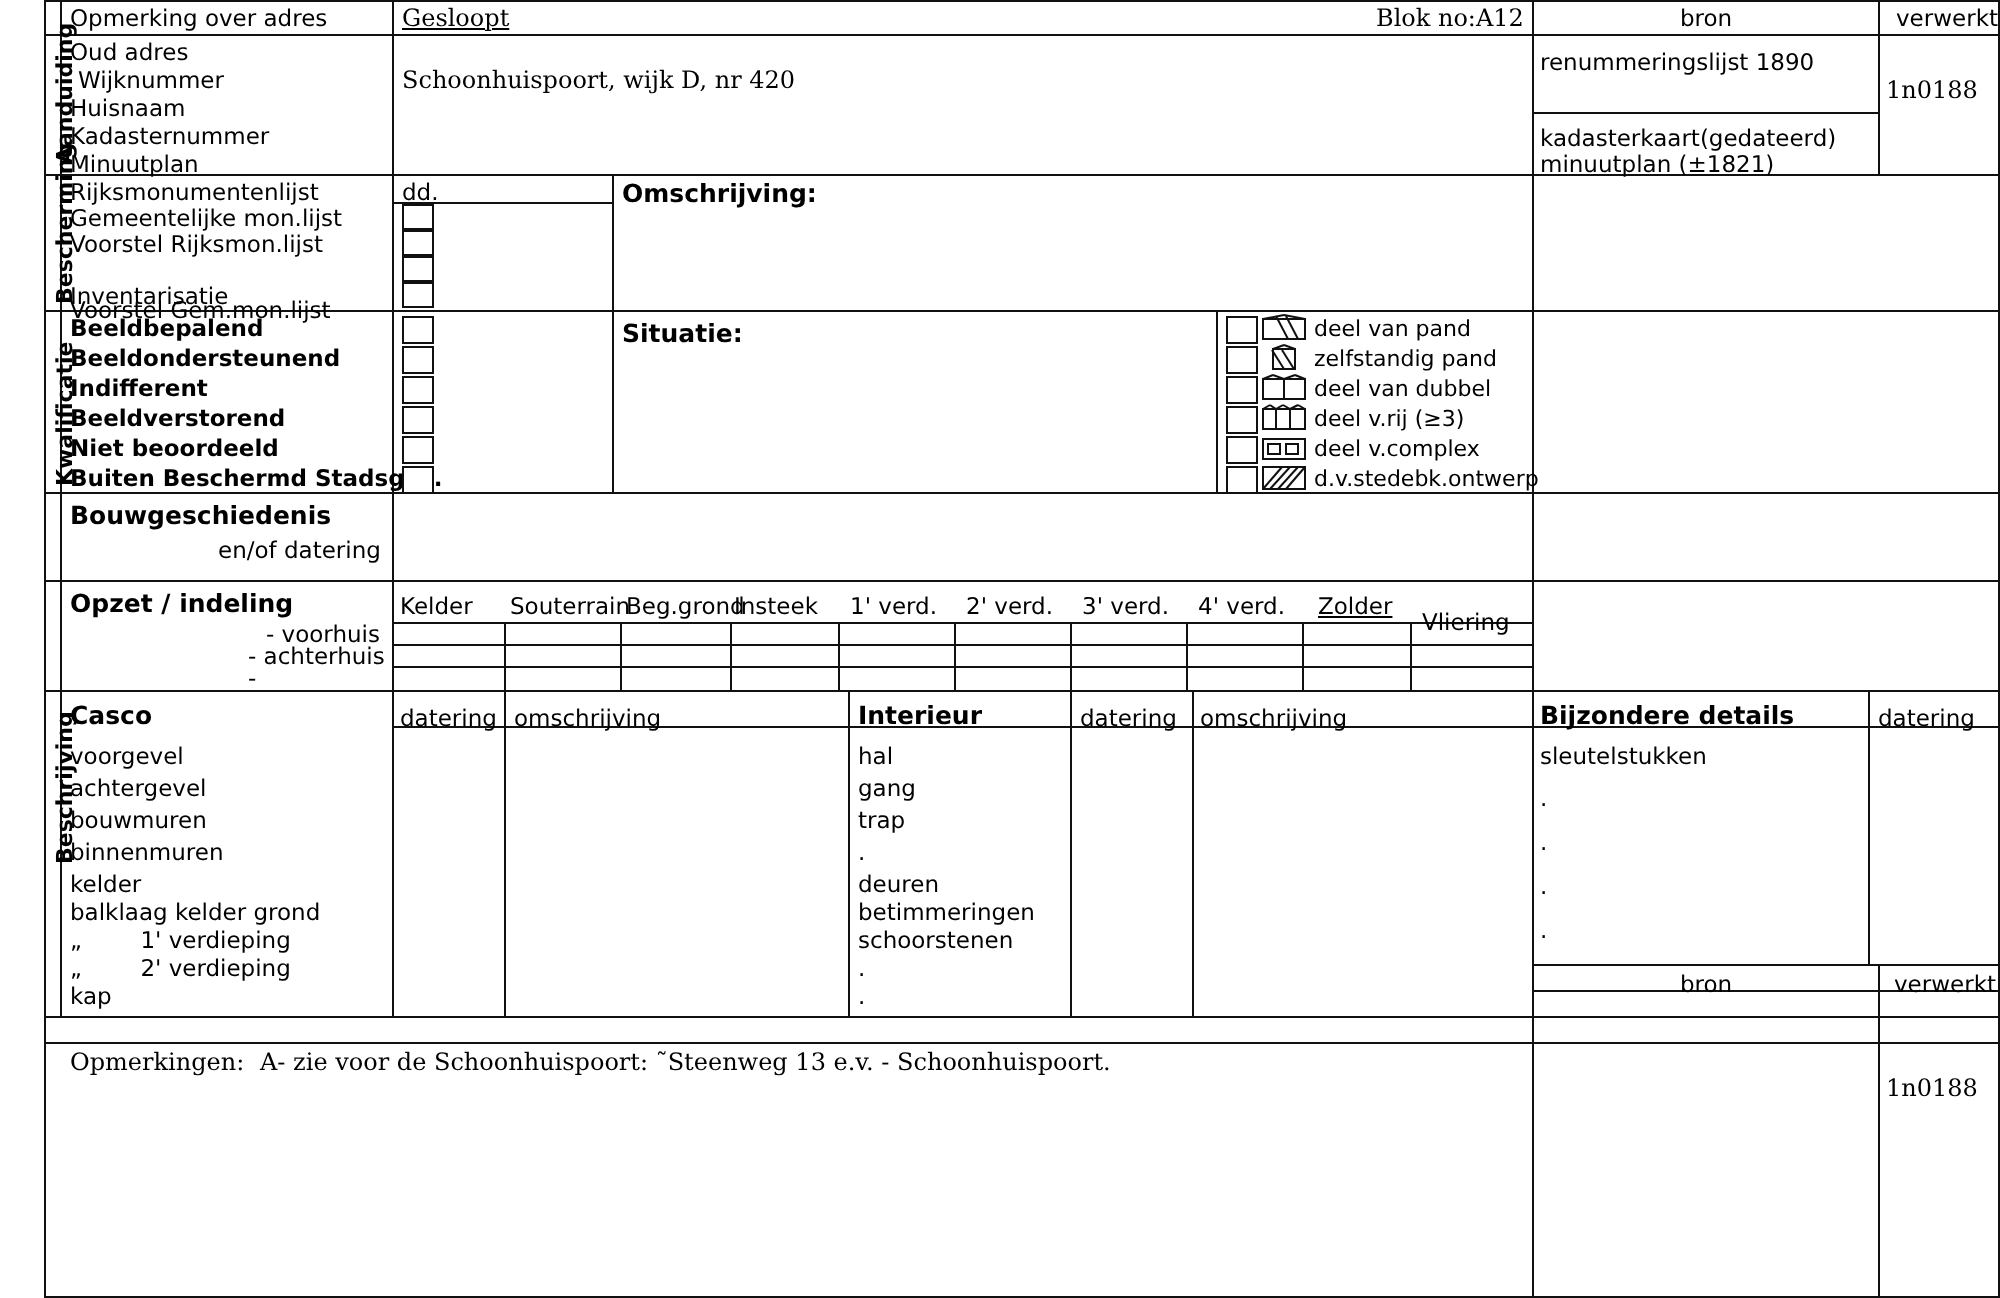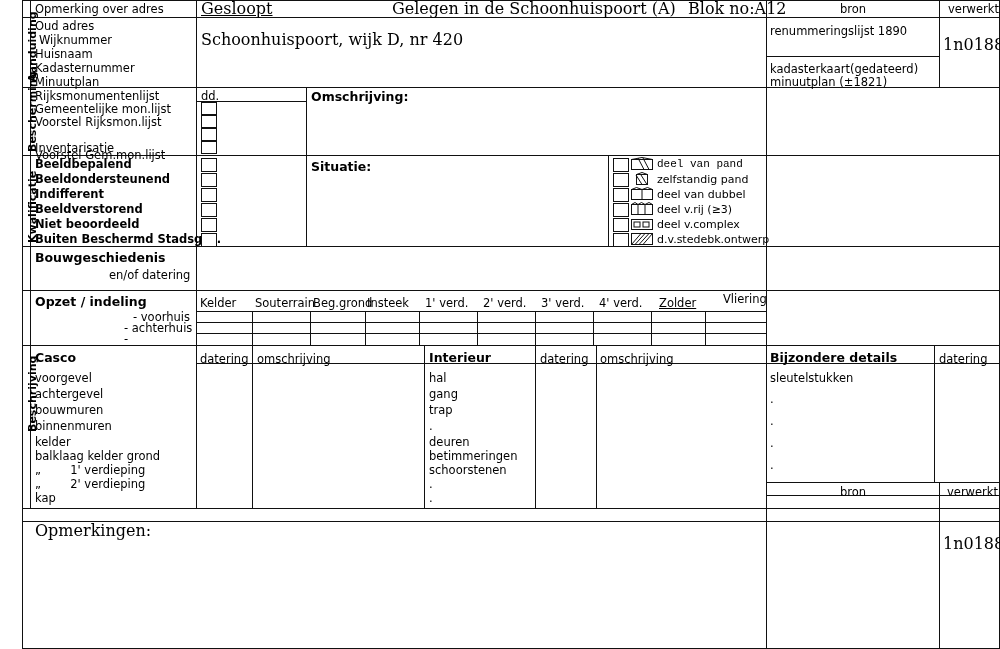--- a/index.html
+++ b/index.html
@@ -17,21 +17,21 @@
     height: 649px;
     background: #fff;
     overflow: hidden;
   }
   .ln { position: absolute; background: #111; }
   .hl { height: 1px; }
   .vl { width: 1px; }
 
   .cell {
     position: absolute;
-    font-size: 16px;
+    font-size: 12px;
     line-height: 14px;
     white-space: pre;
   }
   .serif { font-family: "DejaVu Serif", serif; }
   .lbl {
     position: absolute;
     font-family: "DejaVu Sans", sans-serif;
     font-size: 11.5px;
     line-height: 14px;
     white-space: pre;
@@ -129,21 +129,20 @@
   <div class="ln vl" style="left:596px; top:345px; height:163px;"></div>
   <div class="ln vl" style="left:934px; top:345px; height:137px;"></div>
 
   <div class="rot" style="left:26px; top:82px;">Aanduiding</div>
   <div class="rot" style="left:26px; top:152px;">Bescherming</div>
   <div class="rot" style="left:26px; top:243px;">Kwalificatie</div>
   <div class="rot" style="left:26px; top:432px;">Beschrijving</div>
 
   <div class="lbl" style="left:35px; top:2px;">Opmerking over adres</div>
   <div class="cell serif under" style="left:201px; top:2px;">Gesloopt</div>
-  <div class="cell serif" style="left:392px; top:2px;">Gelegen in de Schoonhuispoort (A)</div>
   <div class="cell serif" style="left:688px; top:2px;">Blok no:A12</div>
   <div class="lbl" style="left:840px; top:2px;">bron</div>
   <div class="lbl" style="left:948px; top:2px;">verwerkt</div>
 
   <div class="lbl" style="left:35px; top:19px;">Oud adres</div>
   <div class="lbl" style="left:39px; top:33px;">Wijknummer</div>
   <div class="lbl" style="left:35px; top:47px;">Huisnaam</div>
   <div class="lbl" style="left:35px; top:61px;">Kadasternummer</div>
   <div class="lbl" style="left:35px; top:75px;">Minuutplan</div>
 
@@ -242,21 +241,21 @@
   <div class="icon" style="left:631px; top:232px;">
     <svg width="22" height="13" viewBox="0 0 22 13">
       <rect x="0.5" y="1.5" width="21" height="11" fill="none" stroke="#111" stroke-width="1"></rect>
       <line x1="0.5" y1="12.5" x2="10" y2="1.5" stroke="#111" stroke-width="1"></line>
       <line x1="4" y1="12.5" x2="14" y2="1.5" stroke="#111" stroke-width="1"></line>
       <line x1="8" y1="12.5" x2="18" y2="1.5" stroke="#111" stroke-width="1"></line>
       <line x1="12" y1="12.5" x2="21.5" y2="1.5" stroke="#111" stroke-width="1"></line>
     </svg>
   </div>
 
-  <div class="sitlabel" style="left:657px; top:158px;font-family:Liberation Mono, monospace;">deel van pand</div>
+  <div class="sitlabel" style="left:657px; top:158px;">deel van pand</div>
   <div class="sitlabel" style="left:657px; top:173px;">zelfstandig pand</div>
   <div class="sitlabel" style="left:657px; top:188px;">deel van dubbel</div>
   <div class="sitlabel" style="left:657px; top:203px;">deel v.rij (≥3)</div>
   <div class="sitlabel" style="left:657px; top:218px;">deel v.complex</div>
   <div class="sitlabel" style="left:657px; top:233px;">d.v.stedebk.ontwerp</div>
 
   <div class="hdr" style="left:35px; top:250px;">Bouwgeschiedenis</div>
   <div class="lbl" style="left:109px; top:268px;">en/of datering</div>
 
   <div class="hdr" style="left:35px; top:294px;">Opzet / indeling</div>
@@ -266,21 +265,21 @@
 
   <div class="lbl" style="left:200px; top:296px;">Kelder</div>
   <div class="lbl" style="left:255px; top:296px;">Souterrain</div>
   <div class="lbl" style="left:313px; top:296px;">Beg.grond</div>
   <div class="lbl" style="left:367px; top:296px;">Insteek</div>
   <div class="lbl" style="left:425px; top:296px;">1' verd.</div>
   <div class="lbl" style="left:483px; top:296px;">2' verd.</div>
   <div class="lbl" style="left:541px; top:296px;text-align:center;">3' verd.</div>
   <div class="lbl" style="left:599px; top:296px;">4' verd.</div>
   <div class="lbl" style="left:659px; top:296px;text-decoration:underline;">Zolder</div>
-  <div class="lbl" style="left:711px; top:292px;margin-left:12px;">Vliering</div>
+  <div class="lbl" style="left:711px; top:304px;">Vliering</div>
 
   <div class="hdr" style="left:35px; top:350px;">Casco</div>
   <div class="lbl" style="left:200px; top:352px;">datering</div>
   <div class="lbl" style="left:257px; top:352px;">omschrijving</div>
 
   <div class="lbl" style="left:35px; top:371px;">voorgevel</div>
   <div class="lbl" style="left:35px; top:387px;">achtergevel</div>
   <div class="lbl" style="left:35px; top:403px;">bouwmuren</div>
   <div class="lbl" style="left:35px; top:419px;">binnenmuren</div>
   <div class="lbl" style="left:35px; top:435px;">kelder</div>
@@ -309,15 +308,16 @@
   <div class="lbl" style="left:770px; top:371px;">sleutelstukken</div>
   <div class="lbl" style="left:770px; top:392px;">.</div>
   <div class="lbl" style="left:770px; top:414px;">.</div>
   <div class="lbl" style="left:770px; top:436px;">.</div>
   <div class="lbl" style="left:770px; top:458px;">.</div>
 
   <div class="lbl" style="left:840px; top:485px;">bron</div>
   <div class="lbl" style="left:947px; top:485px;">verwerkt</div>
 
   <div class="cell serif" style="left:35px; top:524px;">Opmerkingen:</div>
+  <div class="cell serif" style="left:130px; top:524px;">A- zie voor de Schoonhuispoort: ˜Steenweg 13 e.v. - Schoonhuispoort.</div>
   <div class="cell serif" style="left:943px; top:537px;">1n0188</div>
 
 </div>
 
 </body></html>

